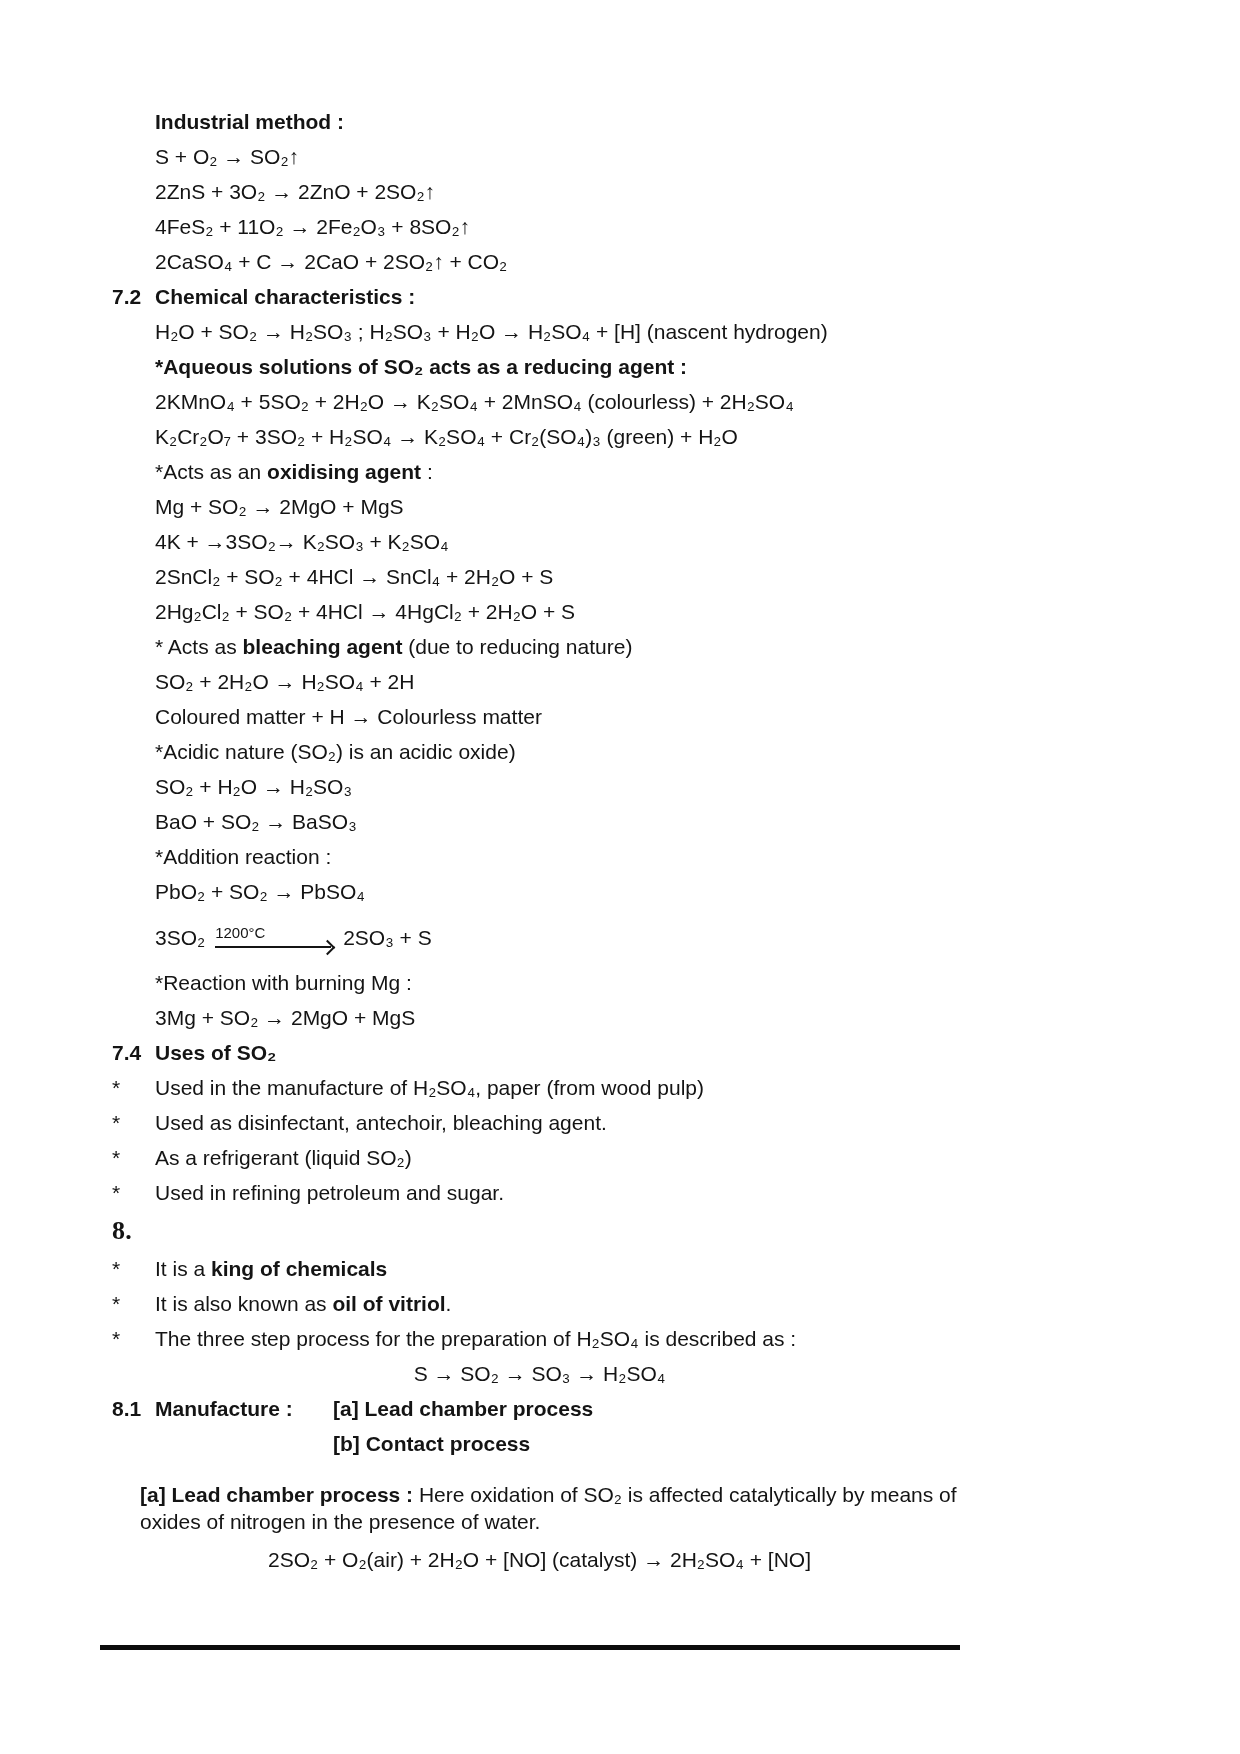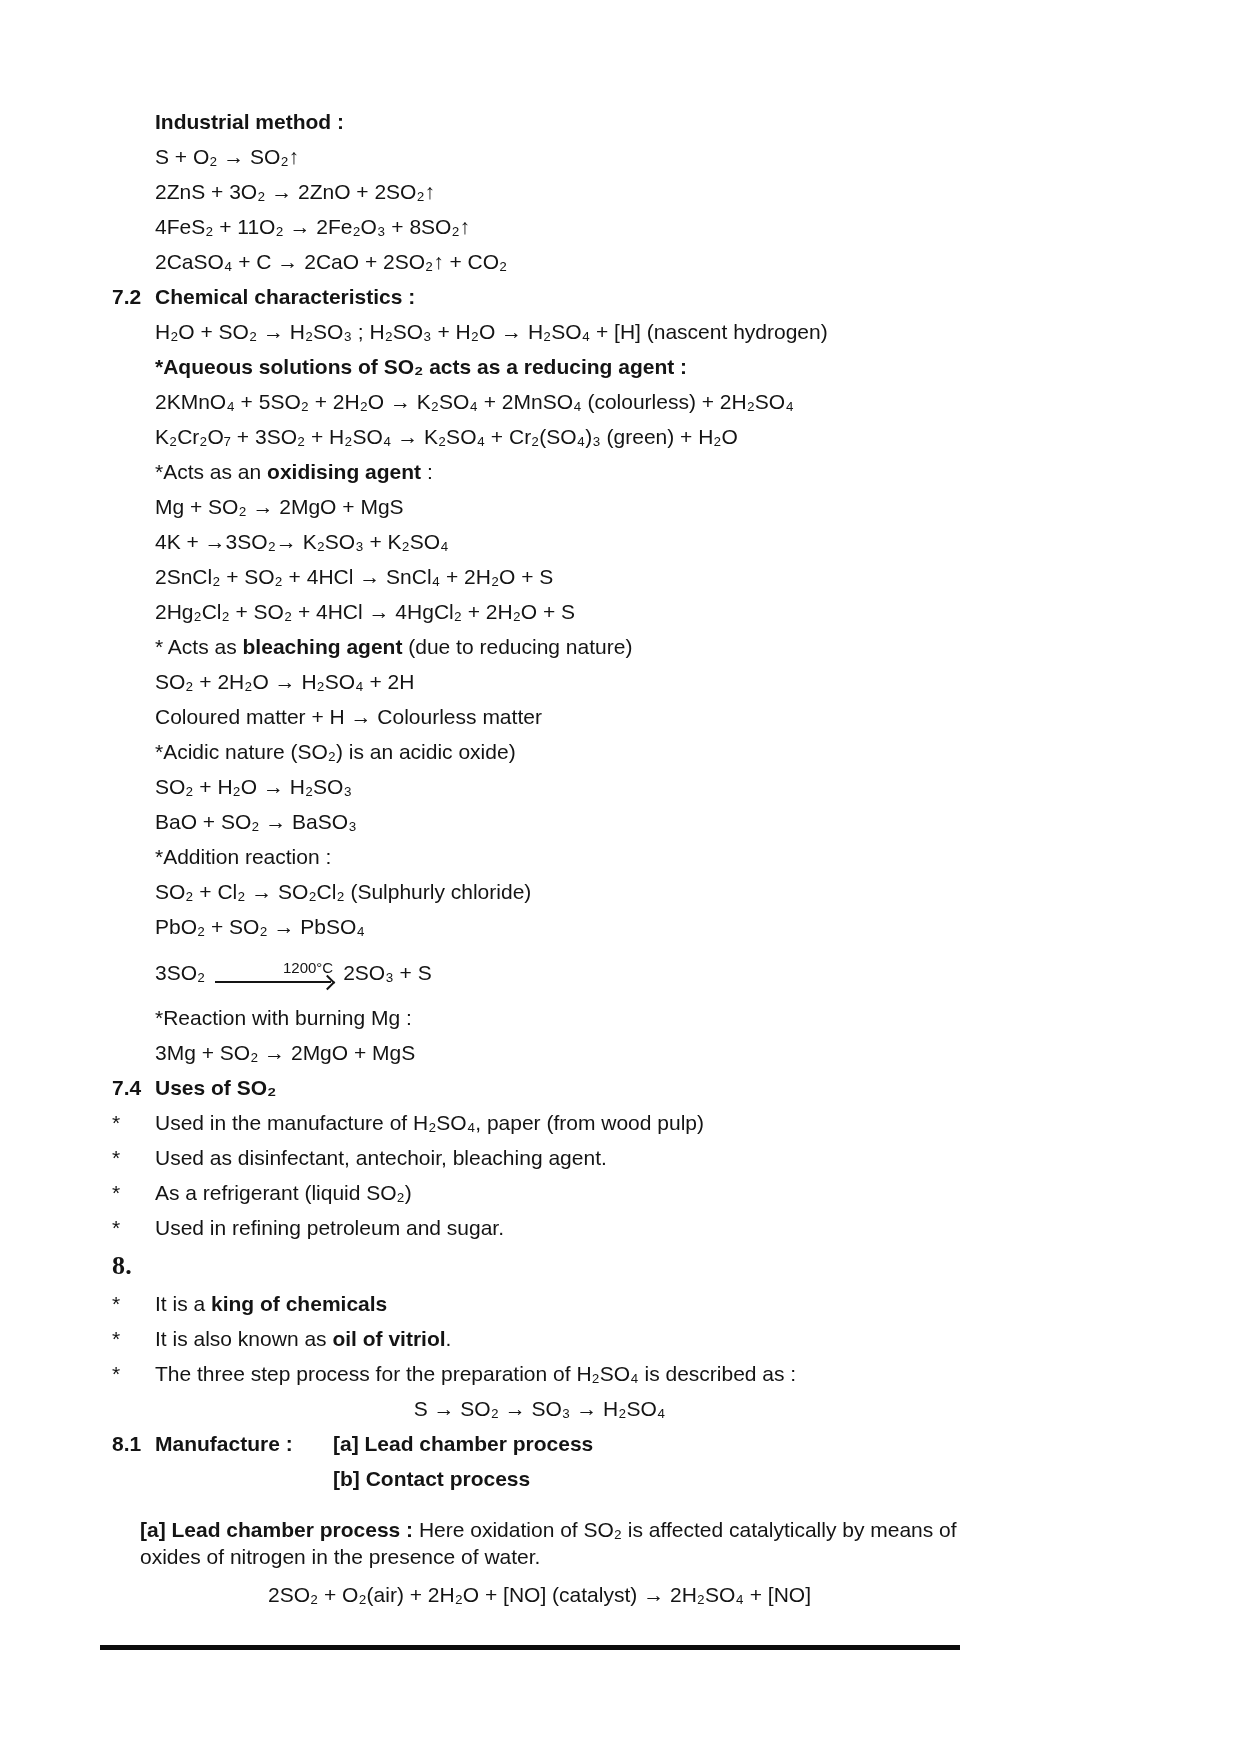--- a/index.html
+++ b/index.html
@@ -14,21 +14,21 @@
   }
   .content { position:absolute; left:112px; top:104px; right:68px; }
   .line { margin-left:43px; min-height:35px; line-height:35px; }
   .row { display:flex; min-height:35px; line-height:35px; }
   .gut { flex:0 0 43px; font-weight:700; }
   .gut.star { font-weight:400; }
   .bd { font-weight:700; }
   .center-eq { text-align:center; margin-left:0; }
   
   .thermal { display:flex; align-items:center; min-height:56px; }
-  .cond-arrow { display:inline-flex; flex-direction:column; align-items:flex-end; margin:0 10px; transform:translateY(2px); }
+  .cond-arrow { display:inline-flex; flex-direction:column; align-items:flex-start; margin:0 10px; transform:translateY(2px); }
   .cond-arrow .cond { font-size:15px; line-height:17px; }
   .cond-arrow .shaft { position:relative; width:118px; height:13px; }
   .cond-arrow .shaft::before { content:""; position:absolute; left:0; right:2px; top:5px; border-top:2px solid #141414; }
   .cond-arrow .shaft::after { content:""; position:absolute; right:0; top:1px; width:9px; height:9px;
       border-top:2px solid #141414; border-right:2px solid #141414; transform:rotate(45deg); }
   
   .serif-row { min-height:41px; line-height:41px; }
   .serif-num,.serif-title { font-family:"Liberation Serif","DejaVu Serif",serif; font-weight:700; font-size:26px; letter-spacing:0.3px; }
   .serif-title { word-spacing:5px; }
   
@@ -70,21 +70,20 @@
 
     <div class="line"><span>* Acts as </span><span class="bd">bleaching agent</span><span> (due to reducing nature)</span></div>
     <div class="line">SO₂ + 2H₂O → H₂SO₄ + 2H</div>
     <div class="line">Coloured matter + H → Colourless matter</div>
 
     <div class="line">*Acidic nature (SO₂) is an acidic oxide)</div>
     <div class="line">SO₂ + H₂O → H₂SO₃</div>
     <div class="line">BaO + SO₂ → BaSO₃</div>
 
     <div class="line">*Addition reaction :</div>
-    <div class="line">SO₂ + Cl₂ → SO₂Cl₂ (Sulphurly chloride)</div>
     <div class="line">PbO₂ + SO₂ → PbSO₄</div>
 
     <div class="line thermal">
       <span>3SO₂</span>
       <span class="cond-arrow">
         <span class="cond">1200°C</span>
         <span class="shaft"></span>
       </span>
       <span>2SO₃ + S</span>
     </div>

